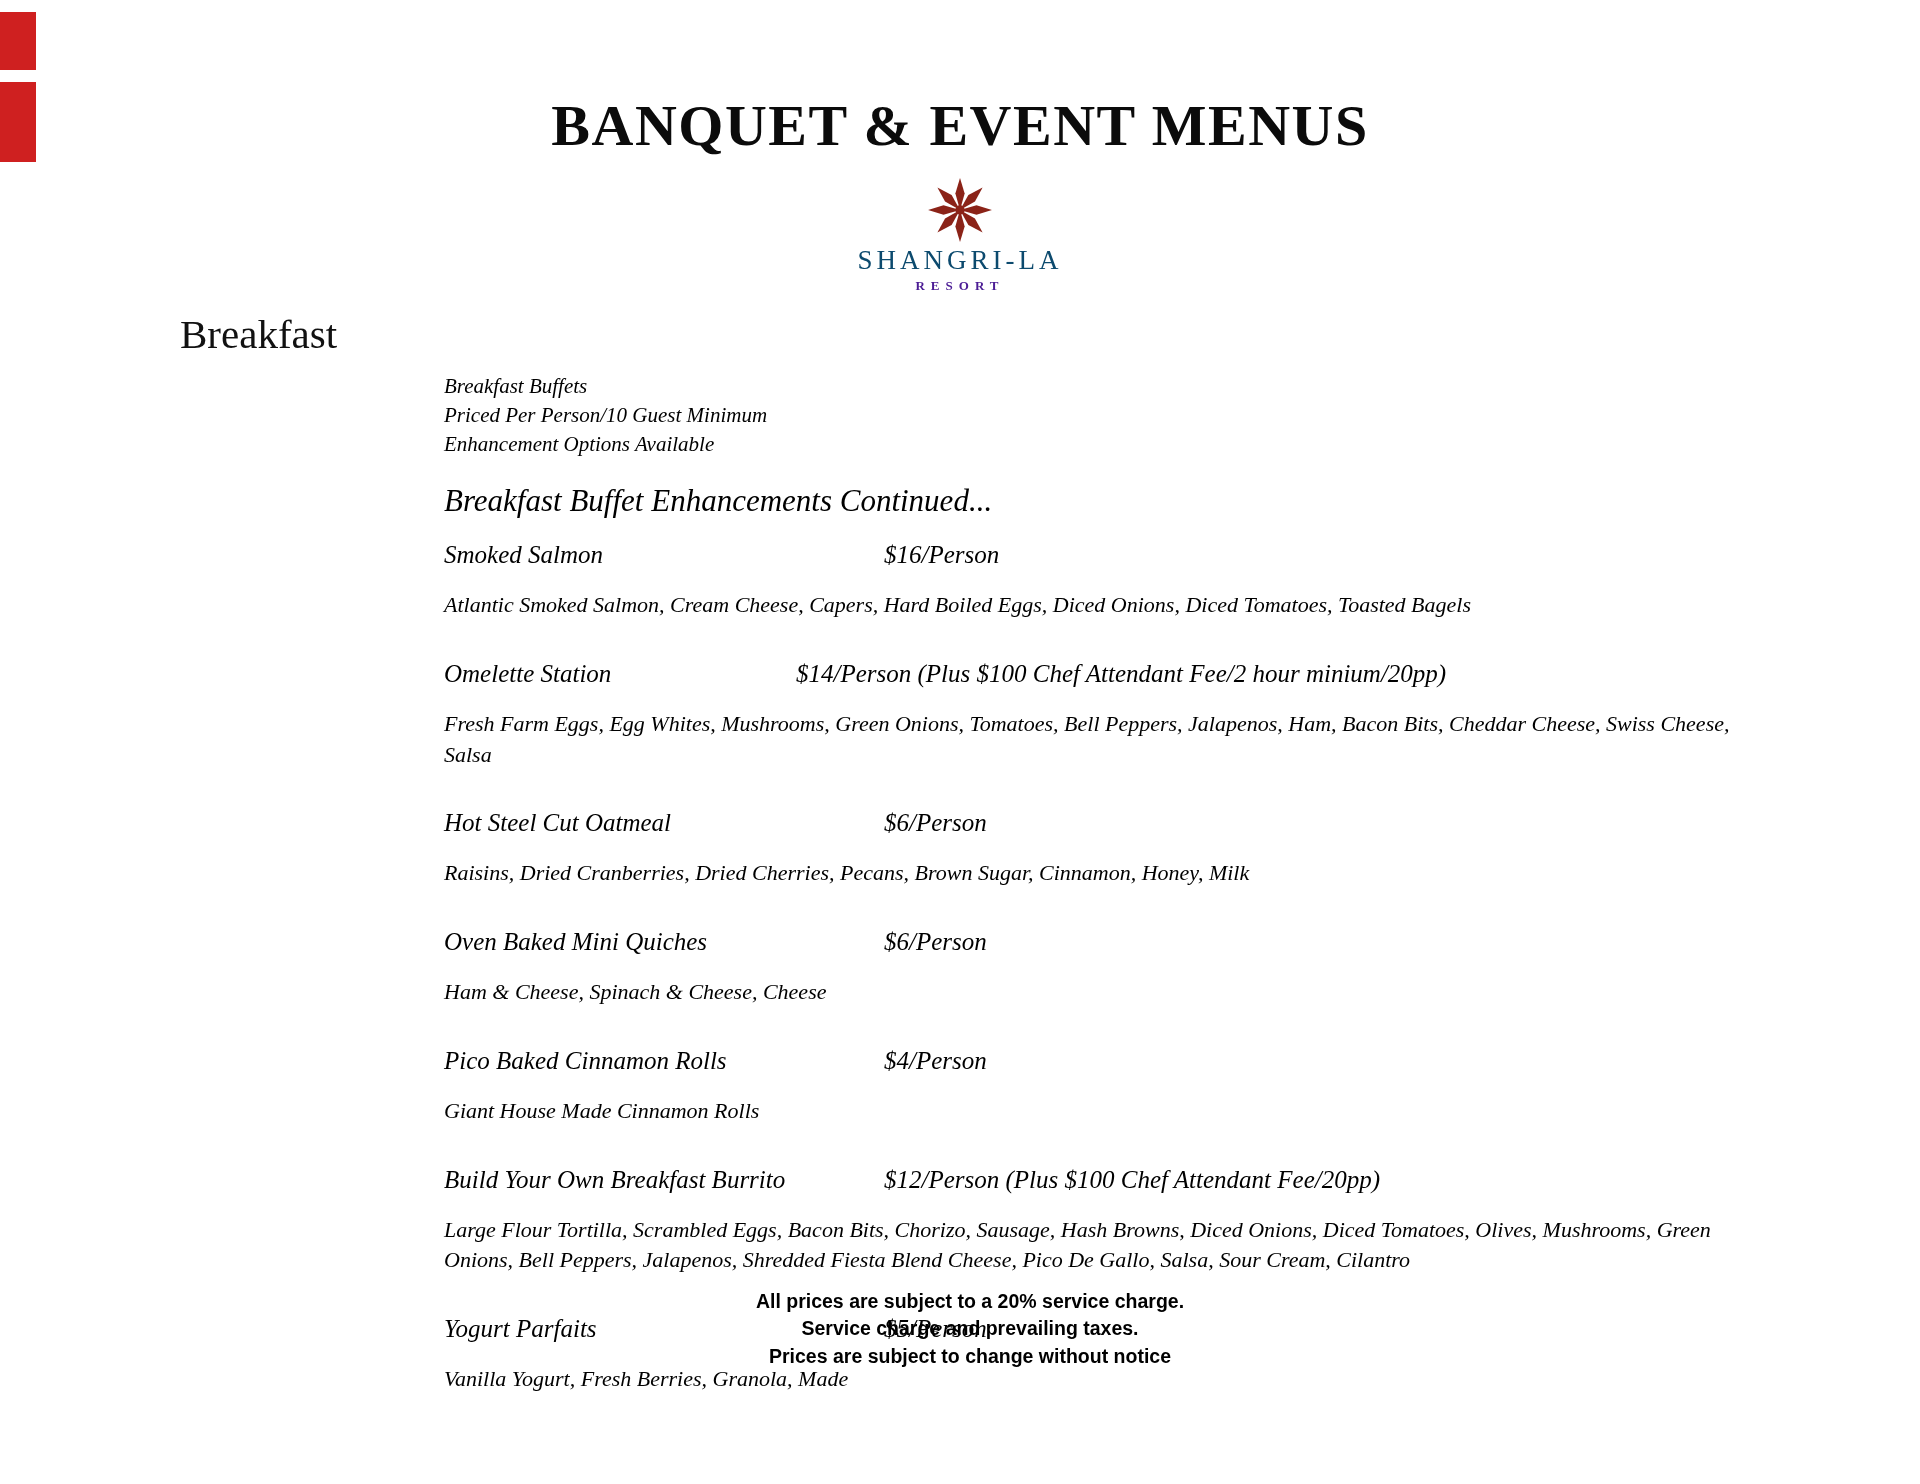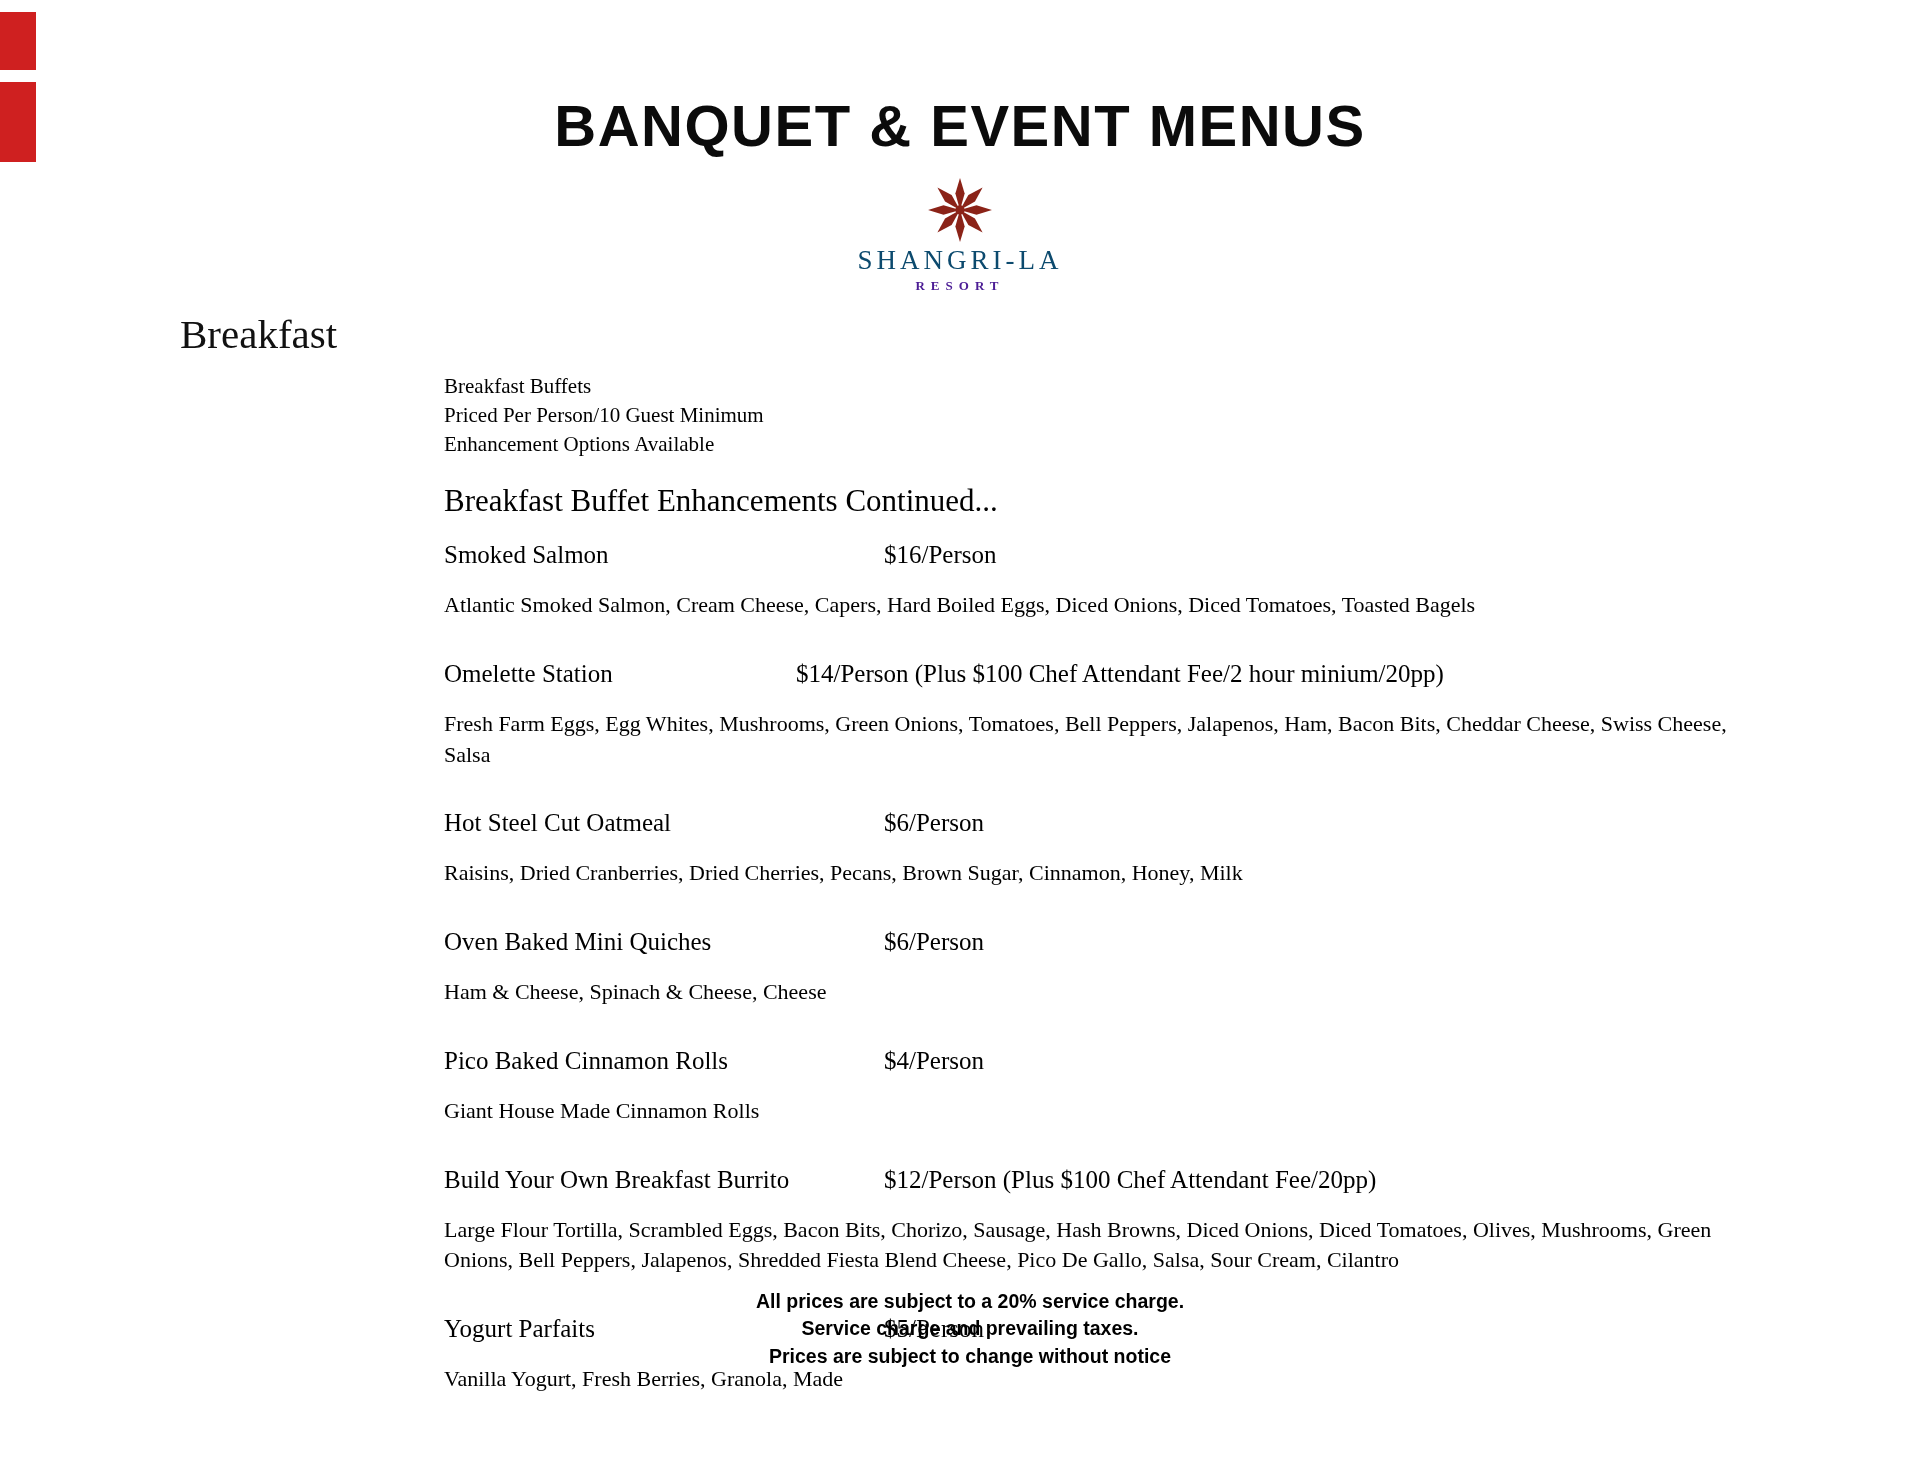--- a/index.html
+++ b/index.html
@@ -21,21 +21,21 @@
     left: 0;
     width: 36px;
     background: #cf2020;
   }
   .corner-mark.top { top: 12px; height: 58px; }
   .corner-mark.bottom { top: 82px; height: 80px; }
 
   .page-title {
     margin-top: 92px;
     text-align: center;
-    font-family: Liberation Sans, sans-serif;
+    font-family: Liberation Serif, serif;
     font-weight: 900;
     font-size: 58px;
     letter-spacing: 1.5px;
     color: #0b0b0b;
   }
 
   .logo {
     margin-top: 18px;
     text-align: center;
     line-height: 1;
@@ -60,20 +60,21 @@
 
   .section-heading {
     margin: 18px 0 0 180px;
     font-size: 41px;
     color: #111111;
   }
 
   .content {
     margin-left: 444px;
     width: 1340px;
+    font-style: italic;
   }
 
   .intro {
     margin-top: 14px;
     font-size: 21px;
     line-height: 1.38;
   }
   .intro div { white-space: nowrap; }
 
   .menu-heading {

